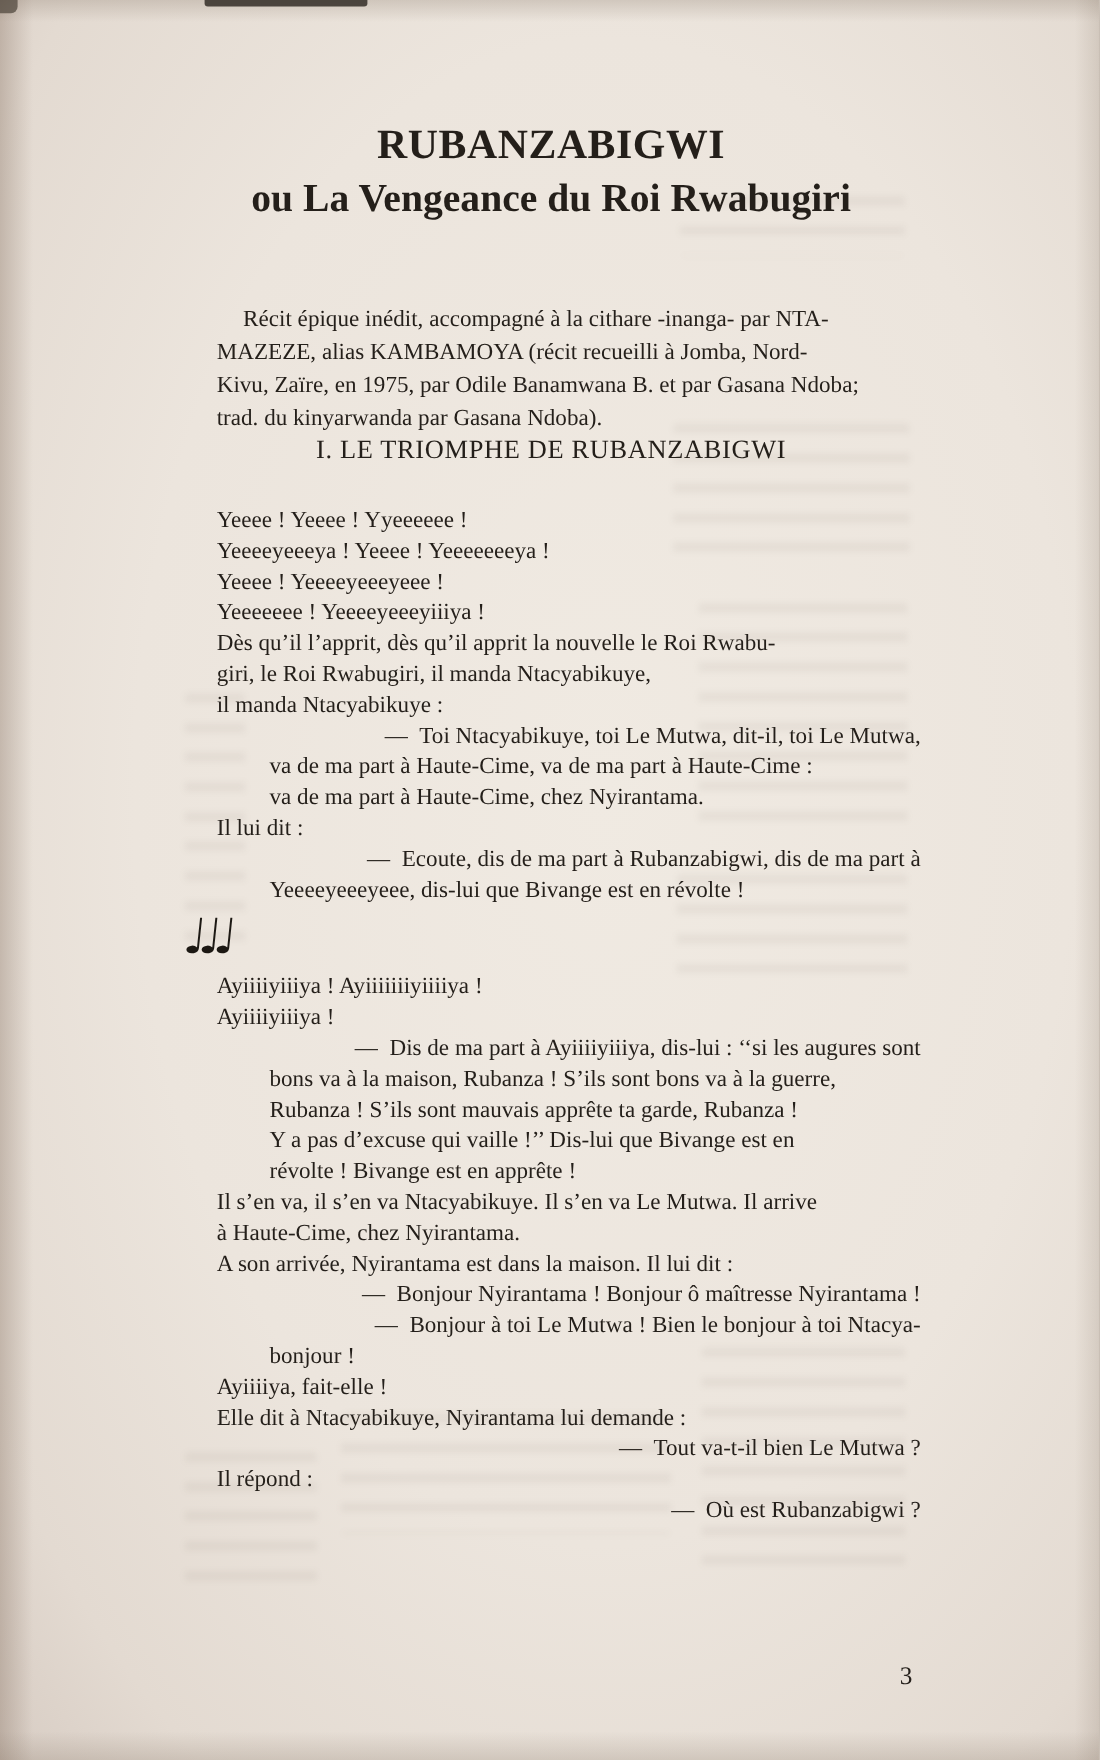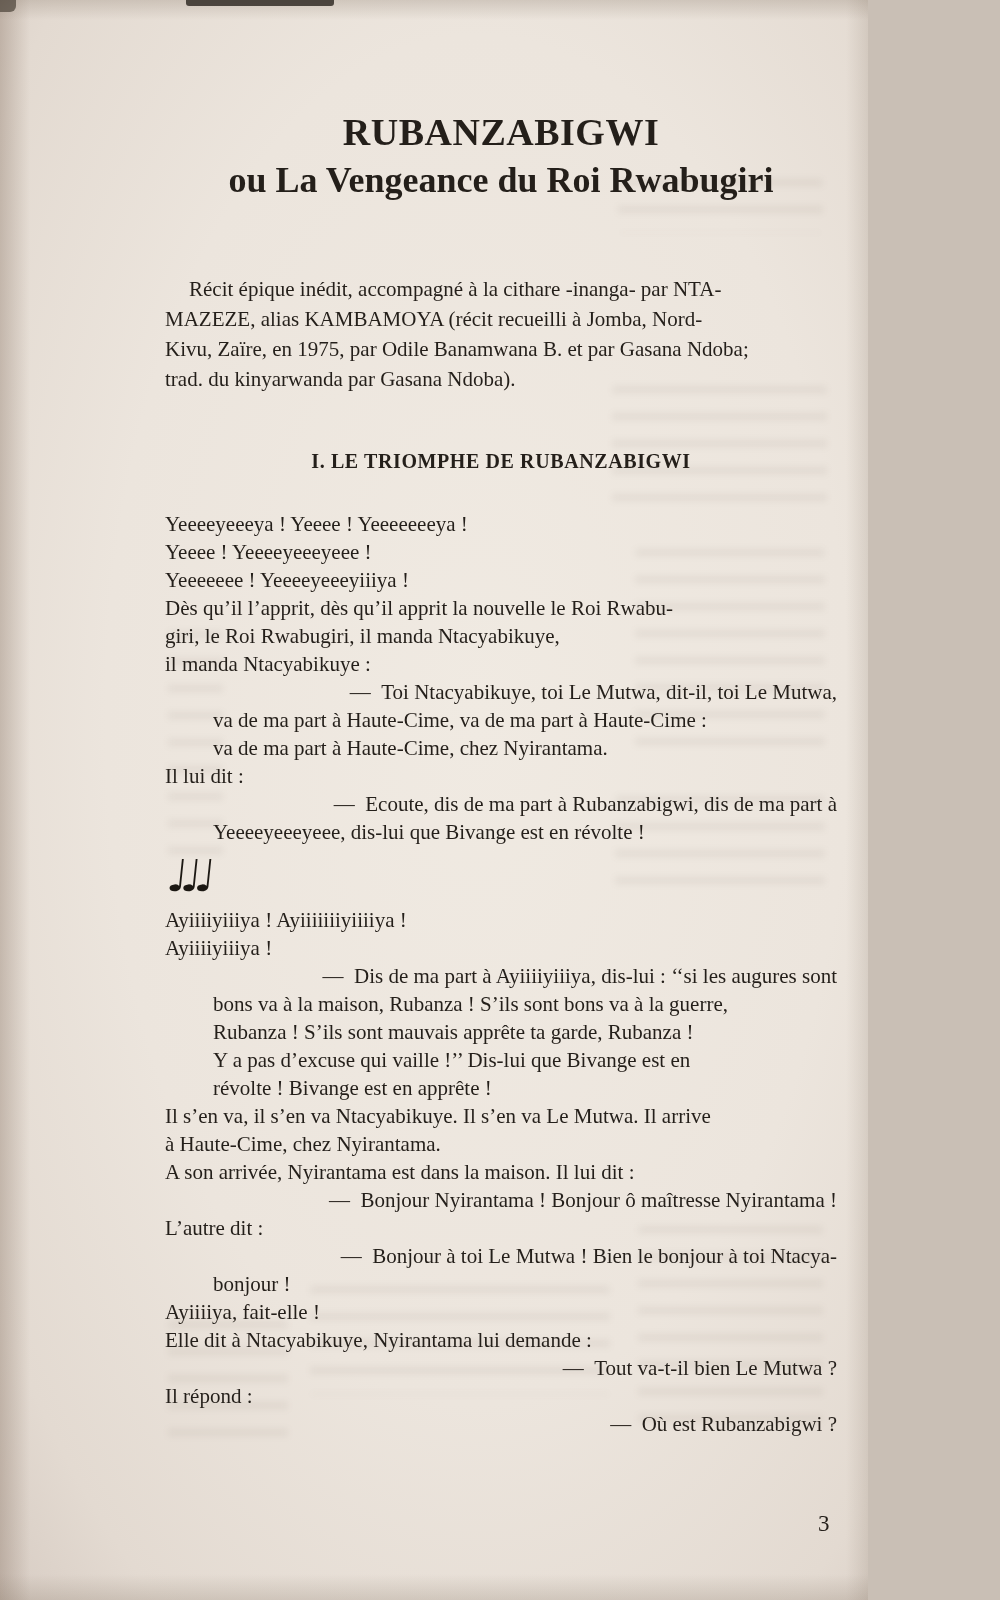--- a/index.html
+++ b/index.html
@@ -2,21 +2,21 @@
 <html><head>
 <meta charset="utf-8">
 <style>
   html, body {
     margin: 0;
     padding: 0;
     background: #c9bfb5;
   }
   .sheet {
     position: relative;
-    width: 868px;
+    width: 999px;
     height: 1600px;
     overflow: hidden;
     background:
       radial-gradient(ellipse at 55% 45%, #f0eae2 0%, #ece5dd 55%, #e3dad1 85%, #d7ccc3 100%);
     font-family: "Liberation Serif", "DejaVu Serif", serif;
     color: #241f1a;
   }
   
   .edge { position: absolute; pointer-events: none; }
   .edge-left   { left: 0; top: 0; bottom: 0; width: 30px;
@@ -53,26 +53,26 @@
   .content { position: absolute; left: 165px; top: 108px; width: 672px; }
 
   .title { text-align: center; font-weight: bold; }
   .title .t1 { font-size: 38px; line-height: 48px; letter-spacing: .5px; }
   .title .t2 { font-size: 36px; line-height: 48px; }
 
   .intro { margin-top: 70px; font-size: 21px; line-height: 30px; }
   .intro .line.first { text-indent: 24px; }
 
   .section-heading {
-    margin-top: 52px; text-align: center;
-    font-size: 20px; line-height: 30px; letter-spacing: .6px; font-weight: bold;
+    text-align: center;
+    font-size: 24px; line-height: 30px; letter-spacing: .6px;
   }
 
   .poem { margin-top: 34px; font-size: 21px; line-height: 28px; }
-  .line { white-space: nowrap; }
+  .line { white-space: nowrap; margin-left: 32px; }
   .line.dash { padding-left: 14px; text-align: right; }
   .line.cont { padding-left: 48px; }
 
   .music-row { height: 58px; margin: 2px 0 0 2px; }
   .notes {
     display: inline-block;
     font-family: "DejaVu Sans", sans-serif;
     font-size: 44px; line-height: 56px; font-weight: bold;
     letter-spacing: -7px;
     transform: skewX(-6deg);
@@ -116,20 +116,21 @@
     <div class="intro">
         <div class="line first">Récit épique inédit, accompagné à la cithare -inanga- par NTA-</div>
         <div class="line">MAZEZE, alias KAMBAMOYA (récit recueilli à Jomba, Nord-</div>
         <div class="line">Kivu, Zaïre, en 1975, par Odile Banamwana B. et par Gasana Ndoba;</div>
         <div class="line">trad. du kinyarwanda par Gasana Ndoba).</div>
       </div>
 
     <div class="section-heading">I. LE TRIOMPHE DE RUBANZABIGWI</div>
 
     <div class="poem">
+        <div class="line">Yeeee ! Yeeee ! Yyeeeeee !</div>
         <div class="line">Yeeeeyeeeya ! Yeeee ! Yeeeeeeeya !</div>
         <div class="line">Yeeee ! Yeeeeyeeeyeee !</div>
         <div class="line">Yeeeeeee ! Yeeeeyeeeyiiiya !</div>
         <div class="line">Dès qu’il l’apprit, dès qu’il apprit la nouvelle le Roi Rwabu-</div>
         <div class="line">giri, le Roi Rwabugiri, il manda Ntacyabikuye,</div>
         <div class="line">il manda Ntacyabikuye :</div>
         <div class="line dash">— Toi Ntacyabikuye, toi Le Mutwa, dit-il, toi Le Mutwa,</div>
         <div class="line cont">va de ma part à Haute-Cime, va de ma part à Haute-Cime :</div>
         <div class="line cont">va de ma part à Haute-Cime, chez Nyirantama.</div>
         <div class="line">Il lui dit :</div>
@@ -140,21 +141,20 @@
         <div class="line">Ayiiiiyiiiya !</div>
         <div class="line dash">— Dis de ma part à Ayiiiiyiiiya, dis-lui : ‘‘si les augures sont</div>
         <div class="line cont">bons va à la maison, Rubanza ! S’ils sont bons va à la guerre,</div>
         <div class="line cont">Rubanza ! S’ils sont mauvais apprête ta garde, Rubanza !</div>
         <div class="line cont">Y a pas d’excuse qui vaille !’’ Dis-lui que Bivange est en</div>
         <div class="line cont">révolte ! Bivange est en apprête !</div>
         <div class="line">Il s’en va, il s’en va Ntacyabikuye. Il s’en va Le Mutwa. Il arrive</div>
         <div class="line">à Haute-Cime, chez Nyirantama.</div>
         <div class="line">A son arrivée, Nyirantama est dans la maison. Il lui dit :</div>
         <div class="line dash">— Bonjour Nyirantama ! Bonjour ô maîtresse Nyirantama !</div>
-        <div class="line">L’autre dit :</div>
         <div class="line dash">— Bonjour à toi Le Mutwa ! Bien le bonjour à toi Ntacya-</div>
         <div class="line cont">bonjour !</div>
         <div class="line">Ayiiiiya, fait-elle !</div>
         <div class="line">Elle dit à Ntacyabikuye, Nyirantama lui demande :</div>
         <div class="line dash">— Tout va-t-il bien Le Mutwa ?</div>
         <div class="line">Il répond :</div>
         <div class="line dash">— Où est Rubanzabigwi ?</div>
       </div>
 
   </div>

